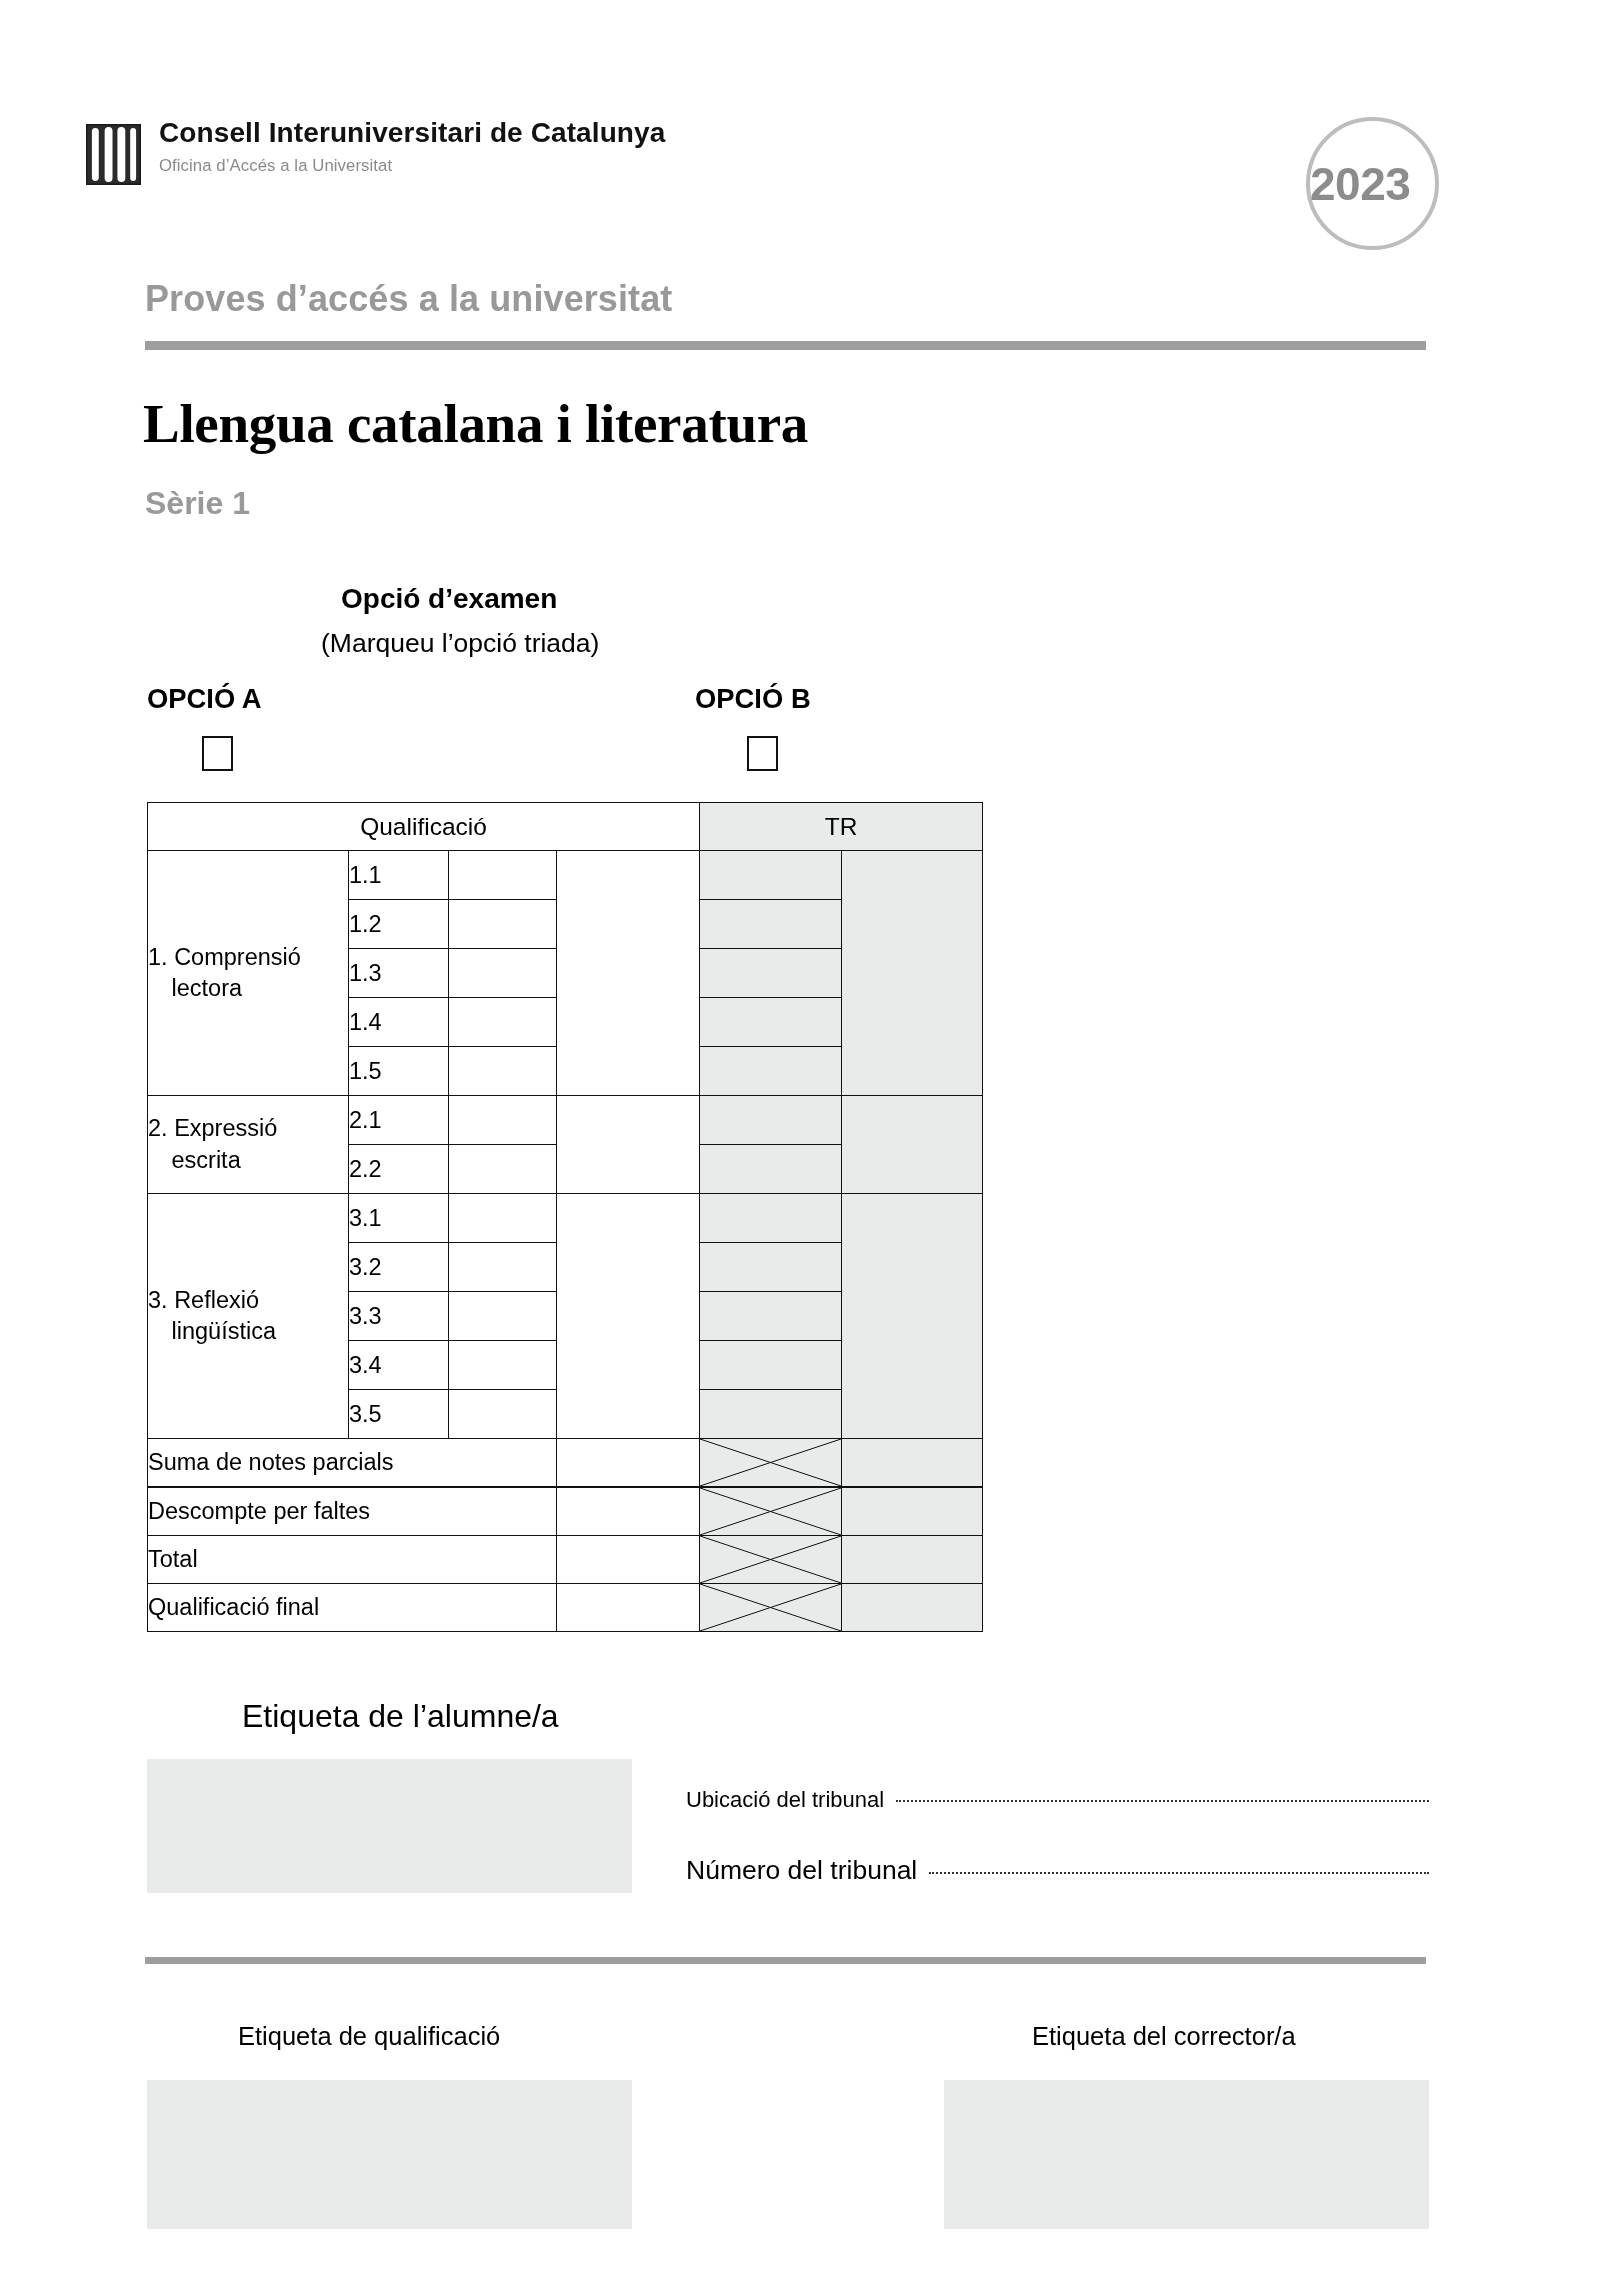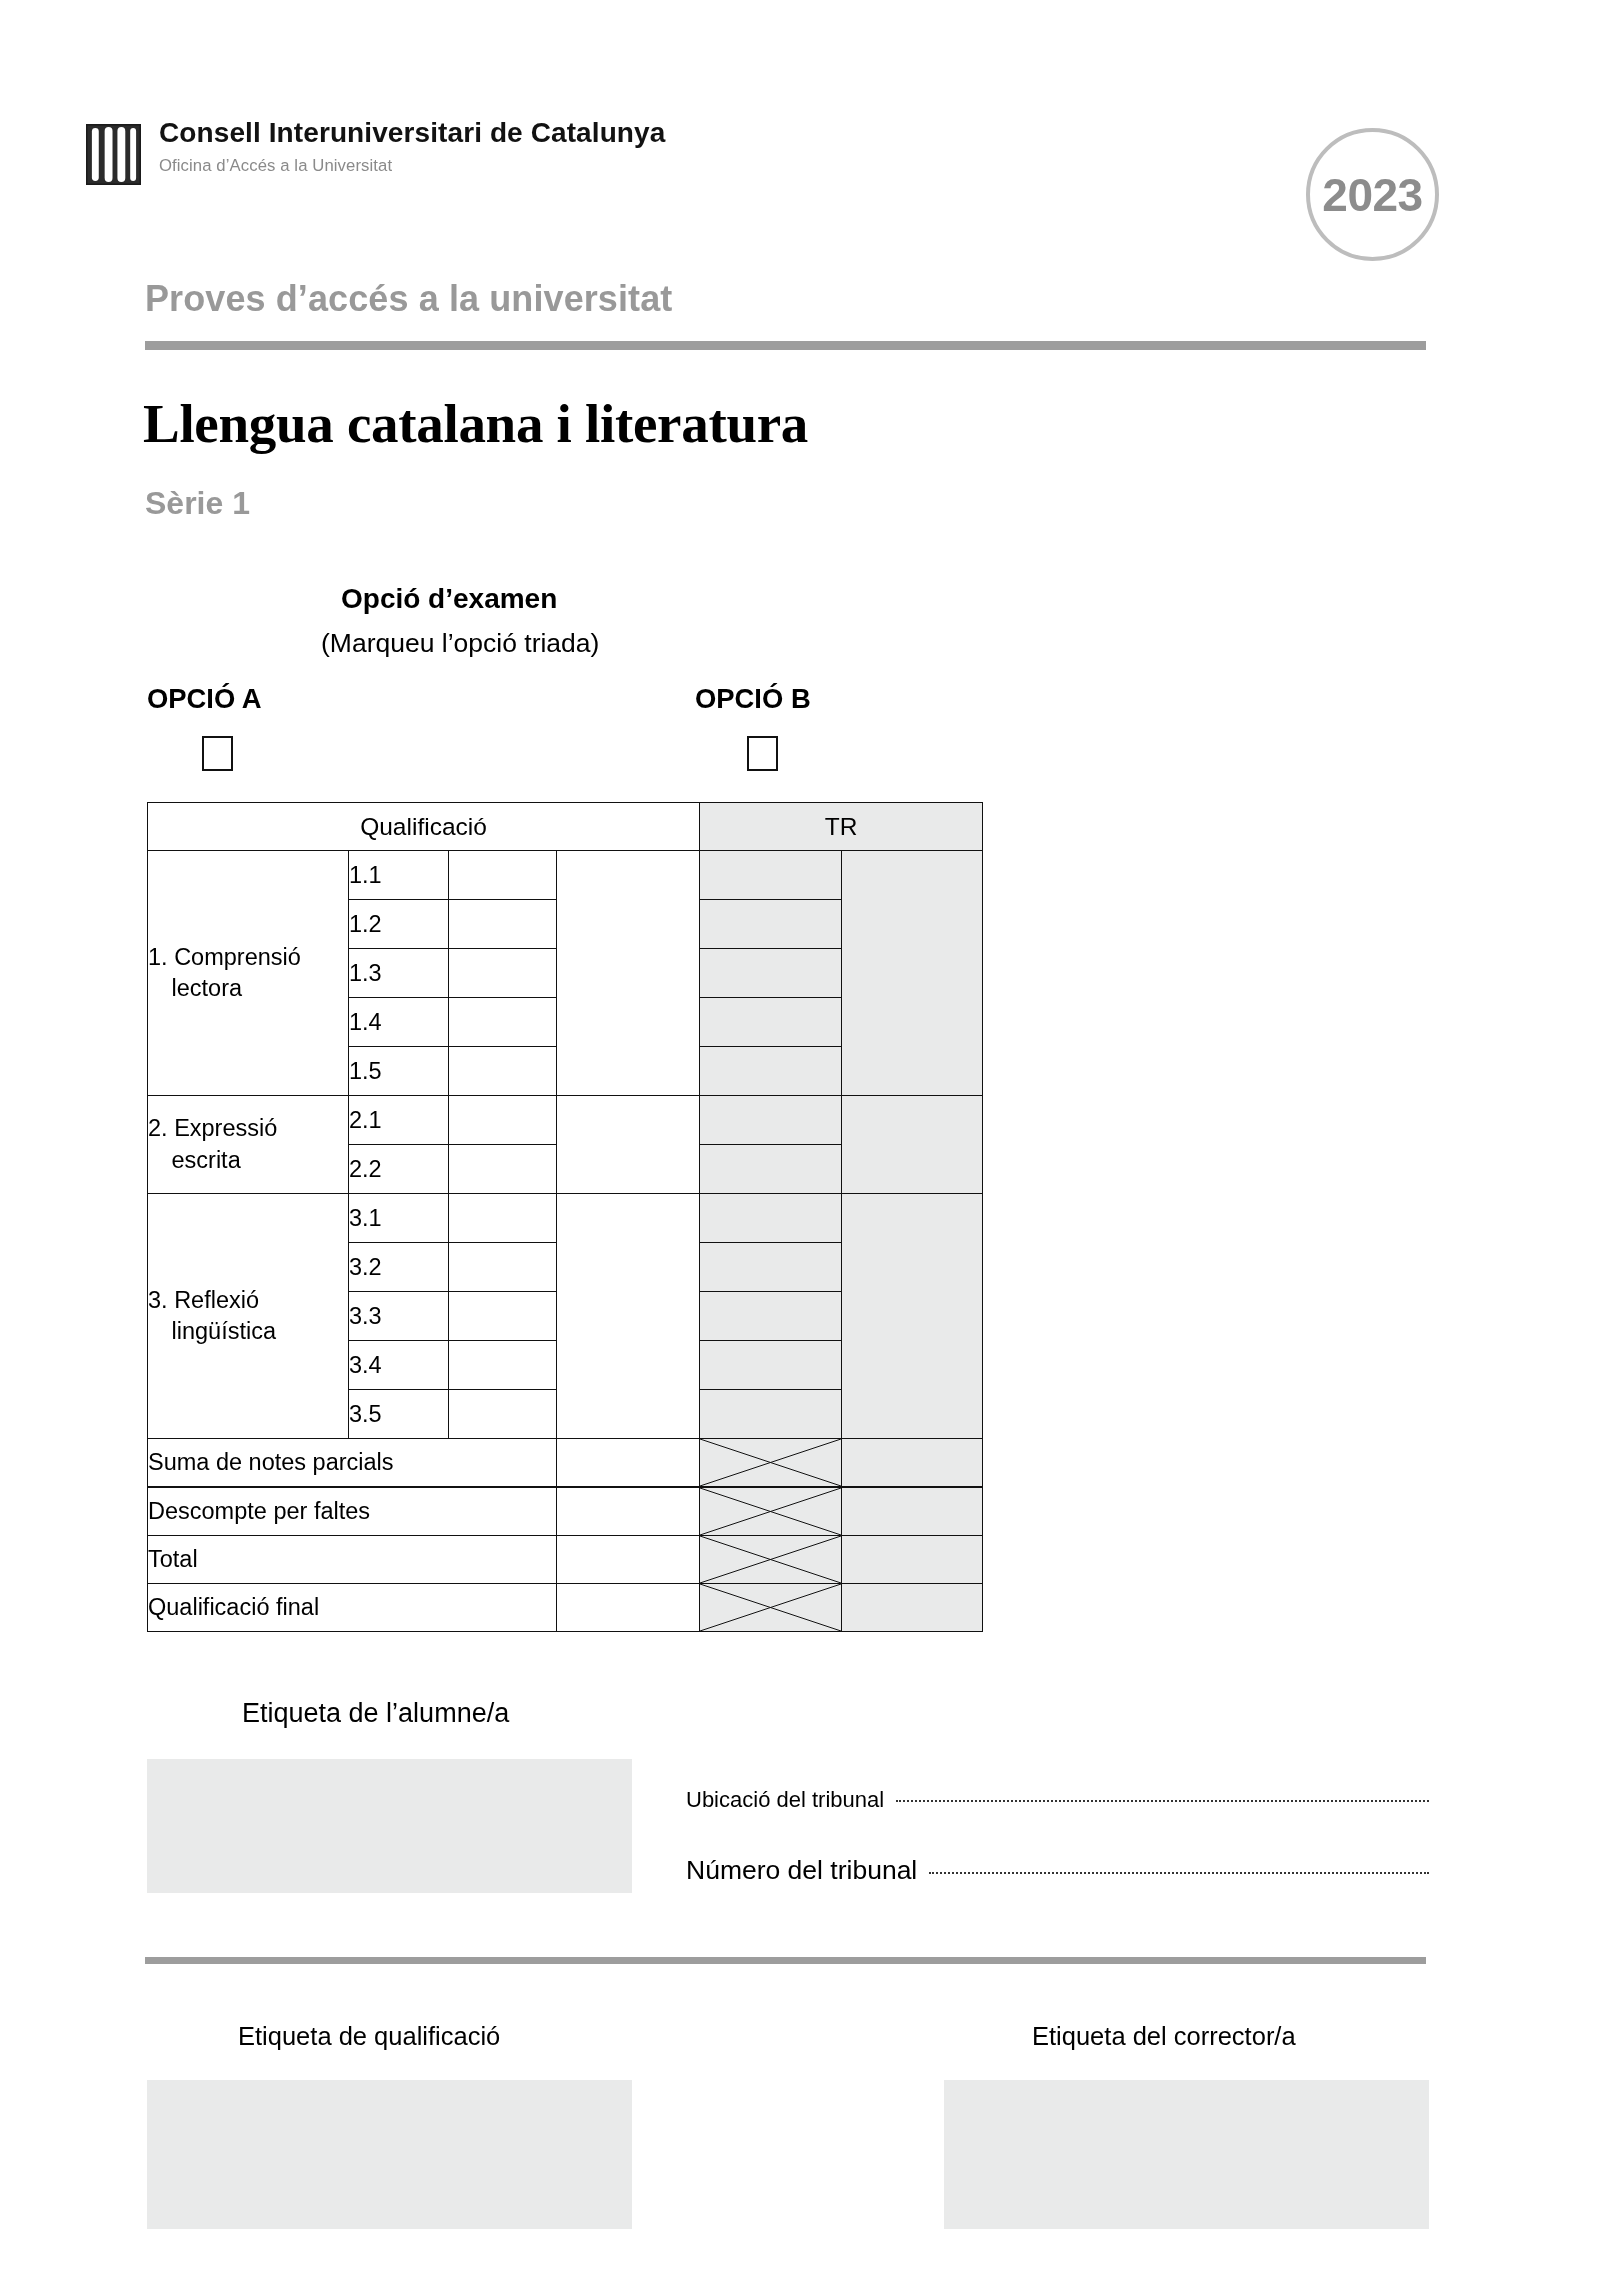--- a/index.html
+++ b/index.html
@@ -56,28 +56,28 @@
   .logo-line3 {
     font-size: 16.7px;
     color: #8a8a8a;
     margin-top: 5.9px;
     letter-spacing: 0.1px;
   }
 
   .year-badge {
     position: absolute;
     right: 0;
-    top: 12px;
+    top: 1px;
     width: 125px;
     height: 125px;
     border: 4.9px solid #bdbdbd;
     border-radius: 50%;
     display: flex;
     align-items: center;
-    justify-content: center;
+    justify-content: flex-start;
   }
   .year-badge span {
     font-size: 46px;
     font-weight: bold;
     color: #8c8c8c;
     letter-spacing: -0.5px;
   }
 
   
   .exam-kicker {
@@ -226,21 +226,21 @@
     height: 100%;
     display: block;
   }
   .thickline { border-top: 2.9px solid #111 !important; }
 
   
   .lbl-alumne {
     position: absolute;
     left: 242px;
     top: 1698px;
-    font-size: 27px;
+    font-size: 32px;
   }
   .box-alumne {
     position: absolute;
     left: 147px;
     top: 1759px;
     width: 485px;
     height: 134px;
     background: #e9eaea;
   }
   .field-row-1 {

